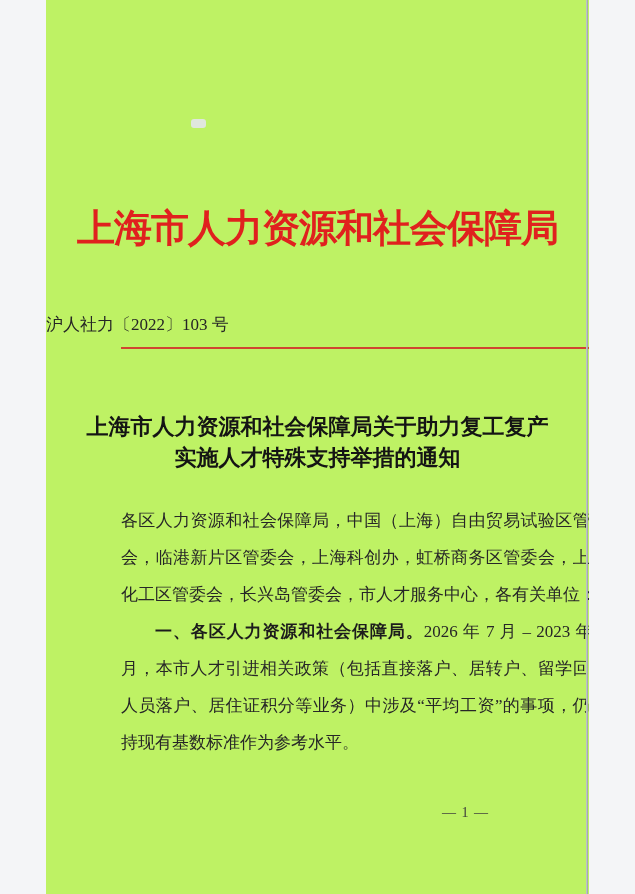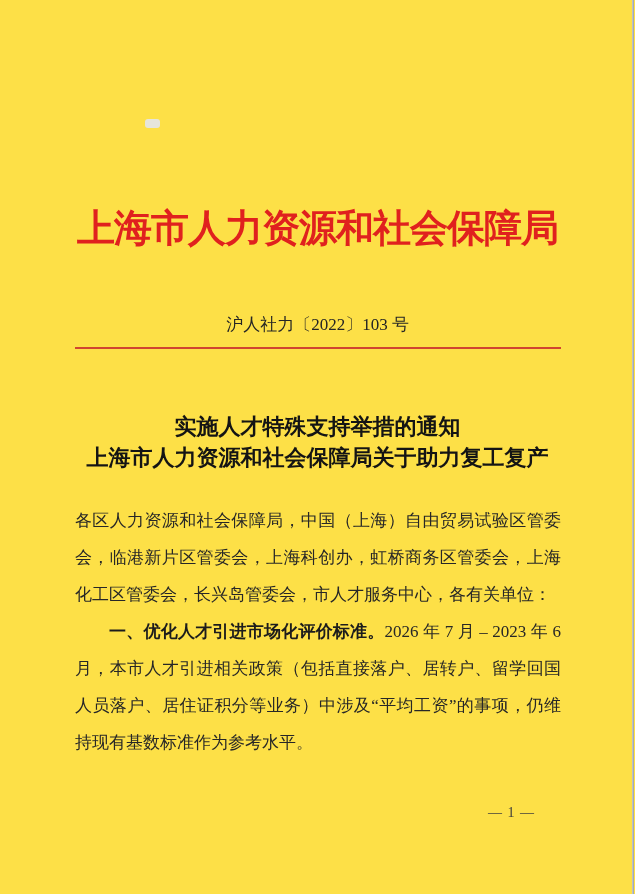--- a/index.html
+++ b/index.html
@@ -2,24 +2,24 @@
 <html><head>
 <meta charset="utf-8">
 <style>
   html, body {
     margin: 0;
     padding: 0;
     background: #f4f5f7;
   }
   .page {
     position: relative;
-    width: 635px;
+    width: 543px;
     height: 894px;
     margin: 0 auto;
-    background: #fde047;
+    background: #bef264;
     overflow: hidden;
     font-family: "Liberation Serif", serif;
   }
   
   .scan-artifact {
     position: absolute;
     left: 145px;
     top: 119px;
     width: 15px;
     height: 9px;
@@ -48,21 +48,20 @@
     font-weight: 800;
     letter-spacing: -1px;
     color: #e0211e;
     font-family: "Liberation Serif", serif;
   }
   .doc-number {
     position: absolute;
     top: 313px;
     left: 0;
     width: 100%;
-    text-align: center;
     font-size: 17px;
     color: #252525;
     font-family: "Liberation Serif", serif;
   }
   .red-line {
     position: absolute;
     top: 347px;
     left: 75px;
     width: 486px;
     height: 2px;
@@ -122,26 +121,26 @@
 
   <div class="scan-artifact"></div>
 
   <h1 class="agency-title">上海市人力资源和社会保障局</h1>
 
   <div class="doc-number">沪人社力〔2022〕103 号</div>
 
   <div class="red-line"></div>
 
   <h2 class="notice-title">
+    <span>上海市人力资源和社会保障局关于助力复工复产</span>
     <span>实施人才特殊支持举措的通知</span>
-    <span>上海市人力资源和社会保障局关于助力复工复产</span>
   </h2>
 
   <div class="doc-body">
     <p class="no-indent">各区人力资源和社会保障局，中国（上海）自由贸易试验区管委会，临港新片区管委会，上海科创办，虹桥商务区管委会，上海化工区管委会，长兴岛管委会，市人才服务中心，各有关单位：</p>
-    <p><strong>一、优化人才引进市场化评价标准。</strong><span>2026 年 7 月 – 2023 年 6 月，本市人才引进相关政策（包括直接落户、居转户、留学回国人员落户、居住证积分等业务）中涉及“平均工资”的事项，仍维持现有基数标准作为参考水平。</span></p>
+    <p><strong>一、各区人力资源和社会保障局。</strong><span>2026 年 7 月 – 2023 年 6 月，本市人才引进相关政策（包括直接落户、居转户、留学回国人员落户、居住证积分等业务）中涉及“平均工资”的事项，仍维持现有基数标准作为参考水平。</span></p>
   </div>
 
   <div class="page-number">— 1 —</div>
 
   <div class="page-edge"></div>
 
 </div>
 
 </body></html>

